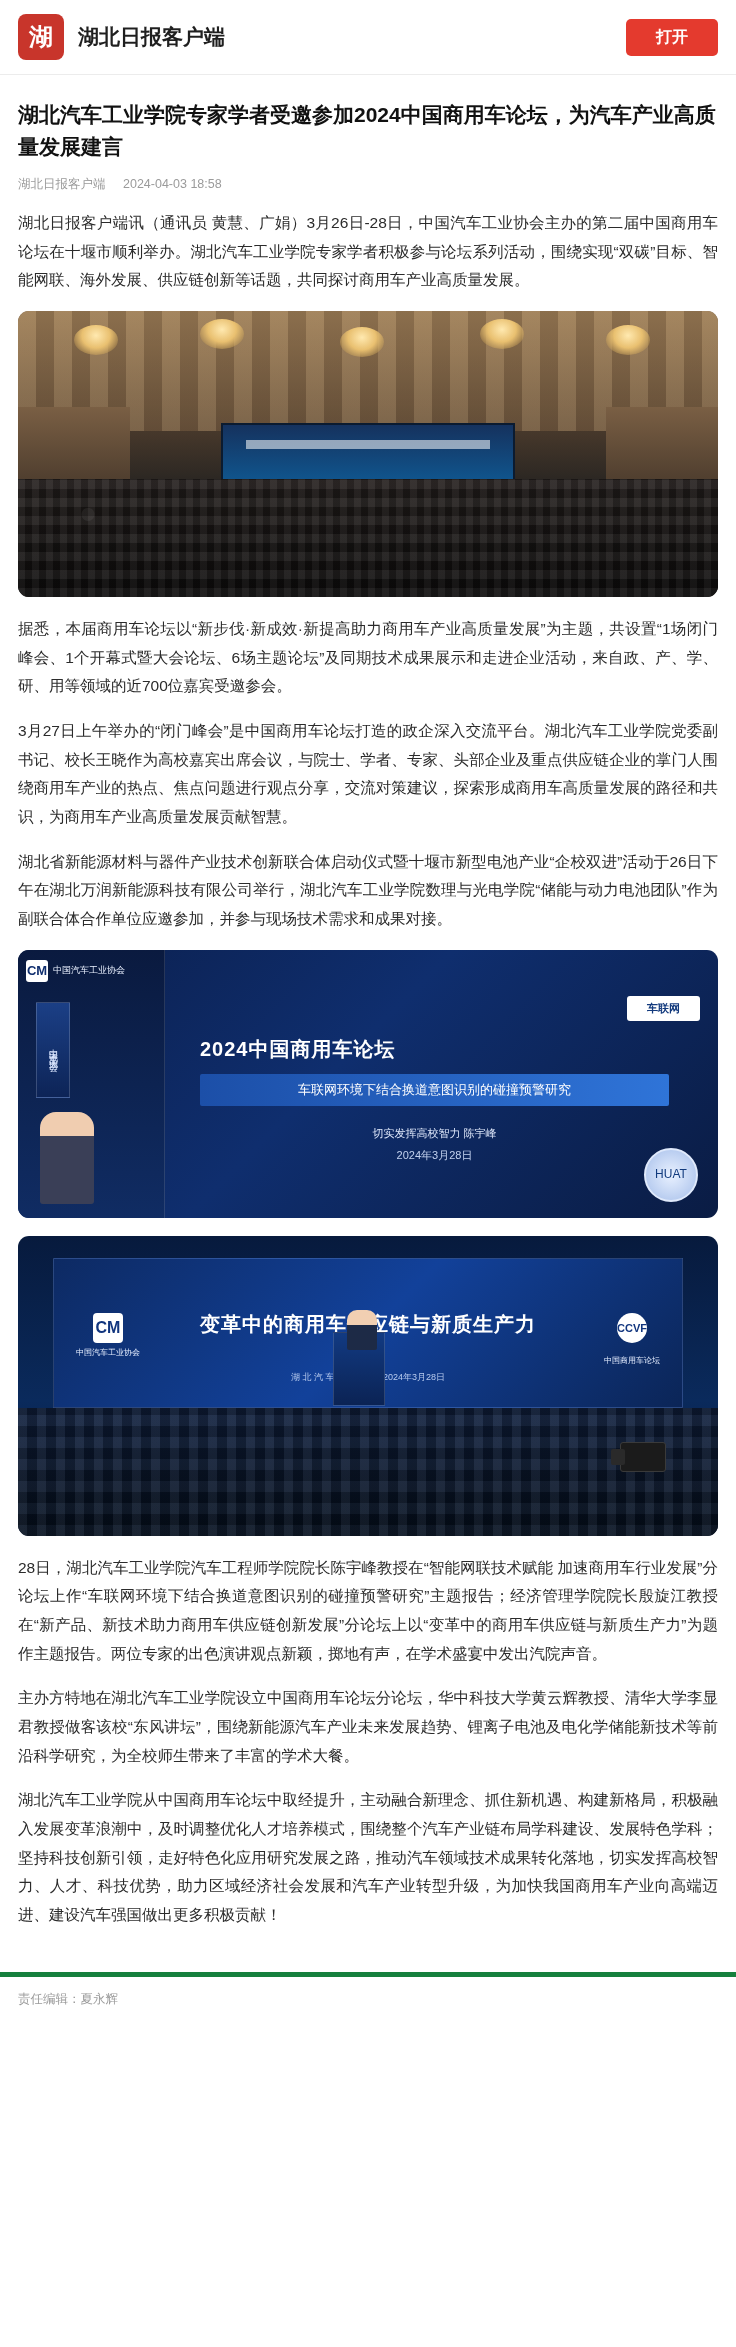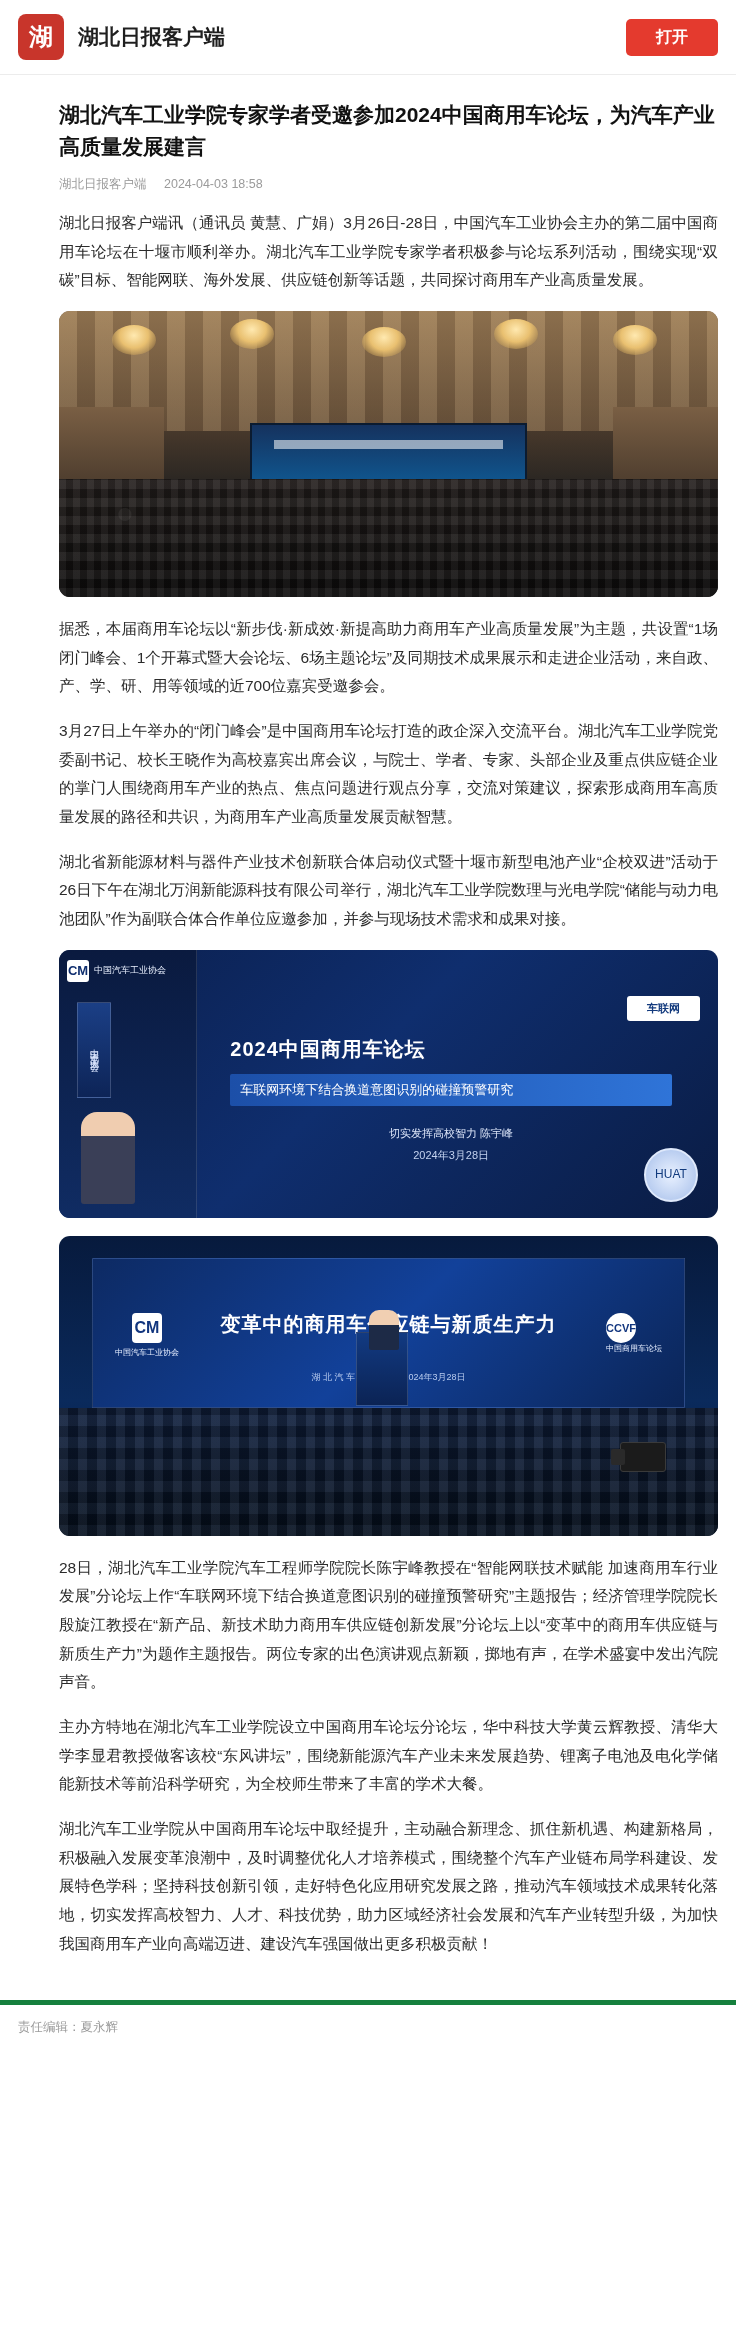--- a/index.html
+++ b/index.html
@@ -59,21 +59,20 @@
     font-size: 16px;
     font-weight: bold;
     padding: 8px 30px;
     cursor: pointer;
     font-family: "Liberation Sans", sans-serif;
   }
 
   
   .article {
     padding: 18px 18px 26px 18px;
-    margin-left: 41px;
   }
   .headline {
     font-size: 21px;
     line-height: 1.5;
     font-weight: bold;
     color: #111;
     margin: 6px 0 14px 0;
   }
   .meta {
     font-size: 12.5px;
@@ -201,20 +200,21 @@
     position: absolute; left: 26%; right: 7%; top: 86px;
     font-size: 20px; font-weight: bold; color: #fff;
     letter-spacing: 1px;
   }
   .slide-subtitle-bar {
     position: absolute; left: 26%; right: 7%; top: 124px;
     background: linear-gradient(90deg, #1c4fa8, #2f74d8);
     padding: 7px 10px;
     font-size: 13px;
     color: #fff;
+    text-align: center;
     border-radius: 2px;
   }
   .slide-author {
     position: absolute; left: 26%; right: 7%; top: 176px;
     text-align: center; font-size: 11px; color: #dfe8fb;
   }
   .slide-date {
     position: absolute; left: 26%; right: 7%; top: 198px;
     text-align: center; font-size: 11px; color: #c3d2ef;
   }
@@ -250,21 +250,21 @@
     display: flex; flex-direction: column; align-items: center; gap: 4px;
     font-size: 8px; color: #e4edff;
   }
   .forum-logo-mark {
     width: 30px; height: 30px; border-radius: 4px;
     background: #fff; color: #11357e; font-weight: bold; font-size: 16px;
     display: flex; align-items: center; justify-content: center;
   }
   .forum-logo-r {
     position: absolute; right: 22px; top: 54px;
-    display: flex; flex-direction: column; align-items: flex-start; gap: 0;
+    display: flex; flex-direction: column; align-items: center; gap: 12px;
     font-size: 8px; color: #e4edff;
   }
   .forum-logo-mark-r {
     width: 30px; height: 30px; border-radius: 50%;
     background: #fff; color: #11357e; font-weight: bold; font-size: 11px;
     display: flex; align-items: center; justify-content: center;
   }
   .forum-sub {
     position: absolute; left: 0; right: 0; top: 112px;
     text-align: center; font-size: 9px; color: #b9ccef; line-height: 1.5;

